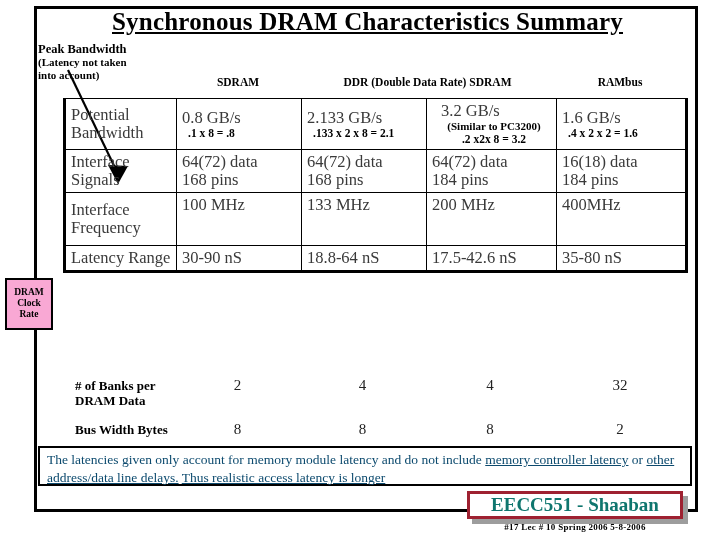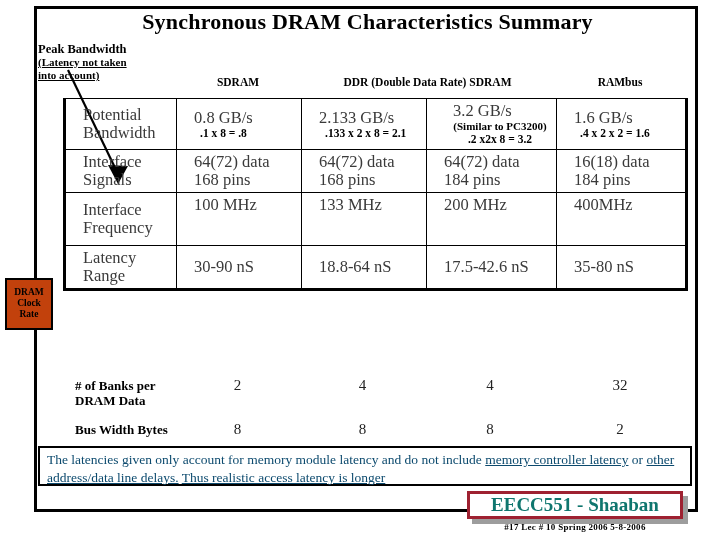--- a/index.html
+++ b/index.html
@@ -29,38 +29,39 @@
 
   
   #page-title {
     position: absolute;
     left: 40px;
     top: 7px;
     width: 655px;
     text-align: center;
     font-family: "Liberation Serif", serif;
     font-weight: bold;
-    font-size: 22px;
+    font-size: 25px;
     line-height: 30px;
     letter-spacing: 0.2px;
     white-space: nowrap;
+    text-decoration: underline;
   }
 
   
   #peak-annotation {
     position: absolute;
     left: 38px;
     top: 42px;
     width: 150px;
     font-family: "Liberation Serif", serif;
     font-weight: bold;
     color: #000;
   }
   #peak-annotation .l1 { font-size: 12.5px; line-height: 14px; }
-  #peak-annotation .l2 { font-size: 11px; line-height: 13px; text-decoration: underline; }
+  #peak-annotation .l2 { font-size: 11px; line-height: 13px; }
 
   #arrow-svg {
     position: absolute;
     left: 60px;
     top: 66px;
     width: 130px;
     height: 125px;
     pointer-events: none;
   }
 
@@ -91,21 +92,21 @@
   #main-table col.c1 { width: 125px; }
   #main-table col.c2 { width: 125px; }
   #main-table col.c3 { width: 130px; }
   #main-table col.c4 { width: 130px; }
 
   #main-table td {
     border-left: 1.5px solid #000;
     border-right: 1.5px solid #000;
     border-top: 1px solid #000;
     border-bottom: 1px solid #000;
-    padding: 3px 0 3px 17px;
+    padding: 3px 0 3px 5px;
     vertical-align: middle;
     font-family: "Liberation Serif", serif;
     font-size: 16.5px;
     line-height: 18px;
     color: #3a3a3a;
   }
   #main-table tr.hdr-row td {
     border-top: 3.5px solid #000;
     border-bottom: 3.5px solid #000;
     font-weight: bold;
@@ -148,21 +149,21 @@
   td.ddr2-bw .cell-calc { text-align: center; padding-left: 0; }
 
   
   #dram-clock-box {
     position: absolute;
     left: 5px;
     top: 278px;
     width: 48px;
     height: 52px;
     border: 2px solid #000;
-    background: #c2410c;
+    background: #f9a8d4;
     box-sizing: border-box;
     font-family: "Liberation Serif", serif;
     font-weight: bold;
     font-size: 9.5px;
     line-height: 11px;
     text-align: center;
     padding-top: 7px;
     box-sizing: border-box;
   }
 

